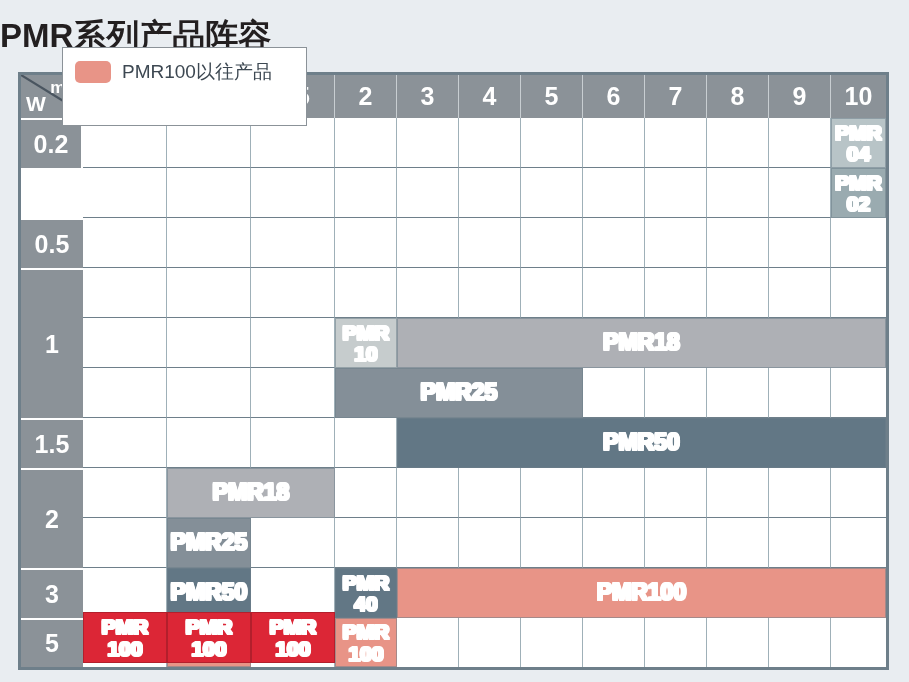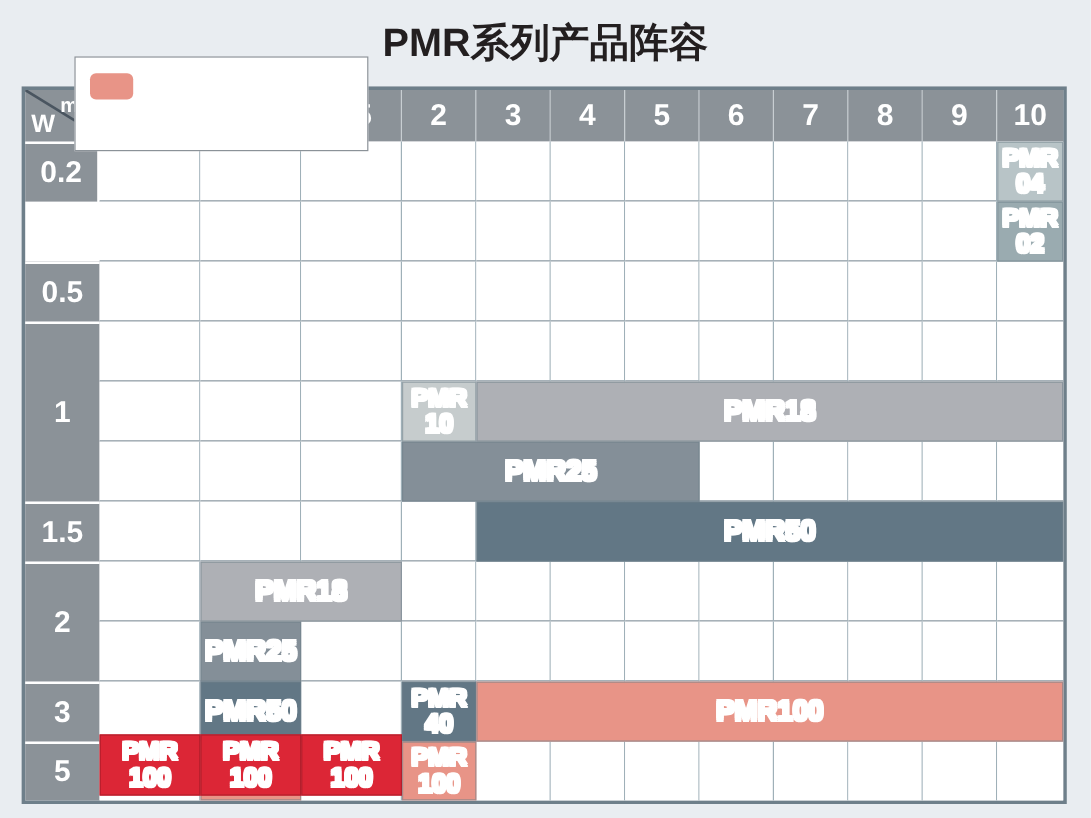--- a/index.html
+++ b/index.html
@@ -7,21 +7,21 @@
     width:909px;height:682px;
     background:#e9edf1;
     font-family:"Liberation Sans", sans-serif;
     overflow:hidden;
     position:relative;
   }
   
   .title{
     position:absolute;
     top:14px;left:0;width:909px;
-    text-align:center;
+    text-align:left;
     font-size:33px;
     font-weight:bold;
     color:#231f20;
     letter-spacing:0px;
   }
   
   .table-wrap{
     position:absolute;
     left:18px;top:72px;
     width:871px;height:598px;
@@ -397,14 +397,15 @@
 </div>
 <div class="bar sm" style="position:absolute;left:251px;top:612px;width:84px;height:51px;background:#dc2636;border:1px solid #b31f2c;">
   <span class="lbl">
     <span>PMR</span><br><span>100</span>
   </span>
 </div>
 
 <div class="legend">
   <div class="legend-row">
     <span class="swatch" style="background:#e89487;"></span>
+    <span class="legend-text">PMR100以往产品</span>
   </div>
 </div>
 
 </body></html>

